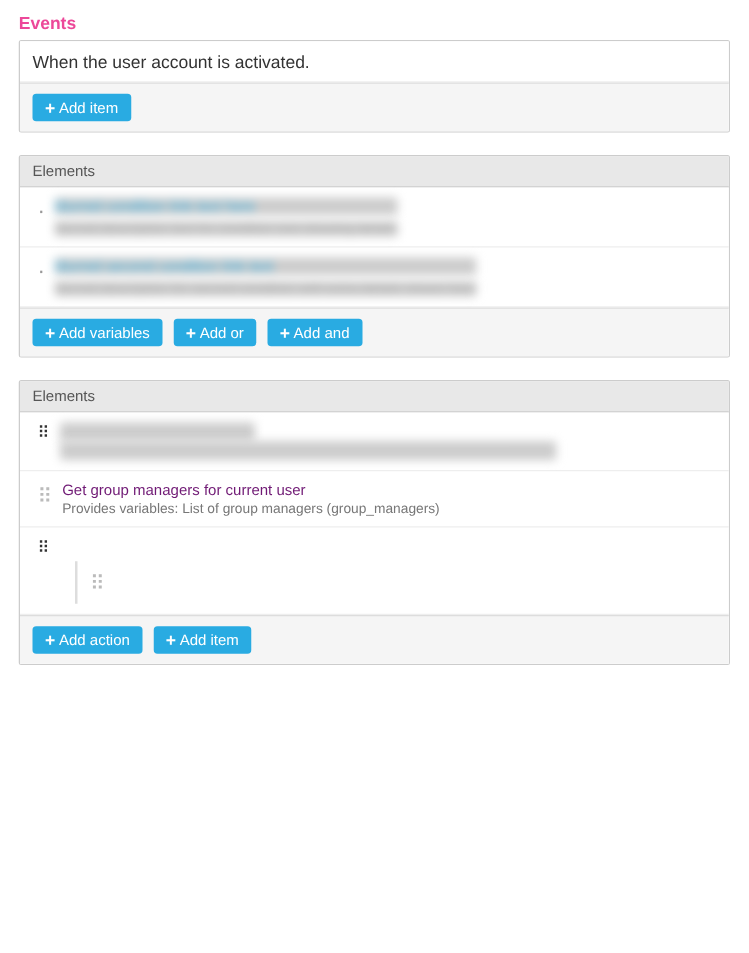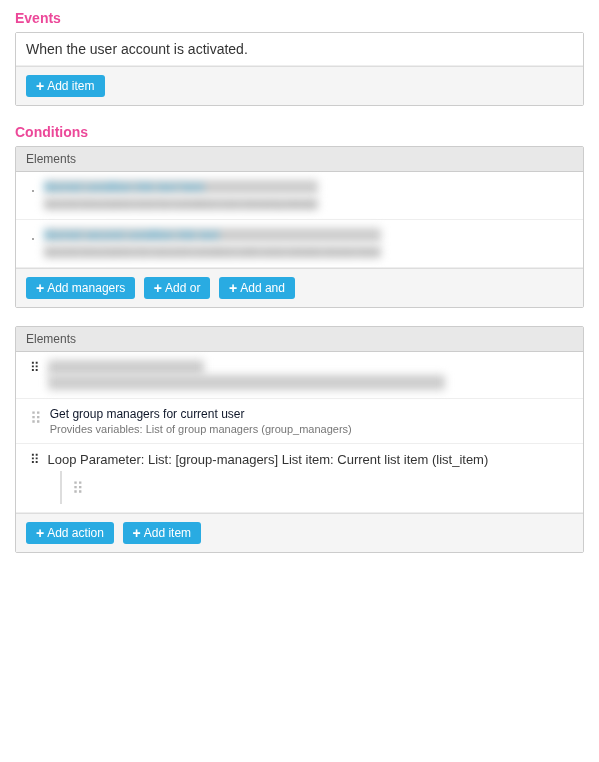--- a/index.html
+++ b/index.html
@@ -110,21 +110,21 @@
     }
 
     .action-item .drag-handle {
       color: #bbb;
       font-size: 16px;
       cursor: move;
       margin-top: 2px;
     }
 
     .action-item .action-content .action-link {
-      color: #0f172a;
+      color: #701a75;
       font-size: 12px;
       display: block;
       margin-bottom: 2px;
     }
 
     .action-item .action-content .action-param {
       color: #777;
       font-size: 11px;
       display: block;
       text-align: center;
@@ -185,21 +185,20 @@
         <button class="btn">
           <span class="plus">+</span>
           <span>Add item</span>
         </button>
       </div>
     </div>
   </div>
 </div>
 
 <div class="section">
-  <div class="section-title">Conditions</div>
   <div class="section-box">
     <div class="section-header">Elements</div>
     <div class="section-body">
 
       <div class="condition-item">
         <span class="dot">·</span>
         <div class="cond-content">
           <span class="cond-link blurred-text">blurred condition link text here</span>
           <span class="cond-desc blurred-text">blurred description text for condition one showing details</span>
         </div>
@@ -209,21 +208,21 @@
         <span class="dot">·</span>
         <div class="cond-content">
           <span class="cond-link blurred-text">blurred second condition link text</span>
           <span class="cond-desc blurred-text">blurred description for second condition with extra details shown here</span>
         </div>
       </div>
 
       <div class="button-row">
         <button class="btn">
           <span class="plus">+</span>
-          <span>Add managers</span>
+          <span>Add variables</span>
         </button>
         <button class="btn">
           <span class="plus">+</span>
           <span>Add or</span>
         </button>
         <button class="btn">
           <span class="plus">+</span>
           <span>Add and</span>
         </button>
       </div>
@@ -251,25 +250,20 @@
         <span class="drag-handle">⠿</span>
         <div class="action-content">
           <span class="action-link">Get group managers for current user</span>
           <span class="action-param">Provides variables: List of group managers (group_managers)</span>
         </div>
       </div>
 
       <div class="loop-item">
         <div class="loop-header">
           <span class="drag-handle">⠿</span>
-          <div>
-            <span class="action-title">Loop</span>
-            <span class="action-param">Parameter: List: [group-managers]</span>
-            <span class="action-param">List item: Current list item (list_item)</span>
-          </div>
         </div>
         <div class="loop-inner">
           <div class="action-item" style="border-bottom:none; padding: 6px 0;">
             <span class="drag-handle">⠿</span>
           </div>
         </div>
       </div>
 
       <div class="button-row">
         <button class="btn">

